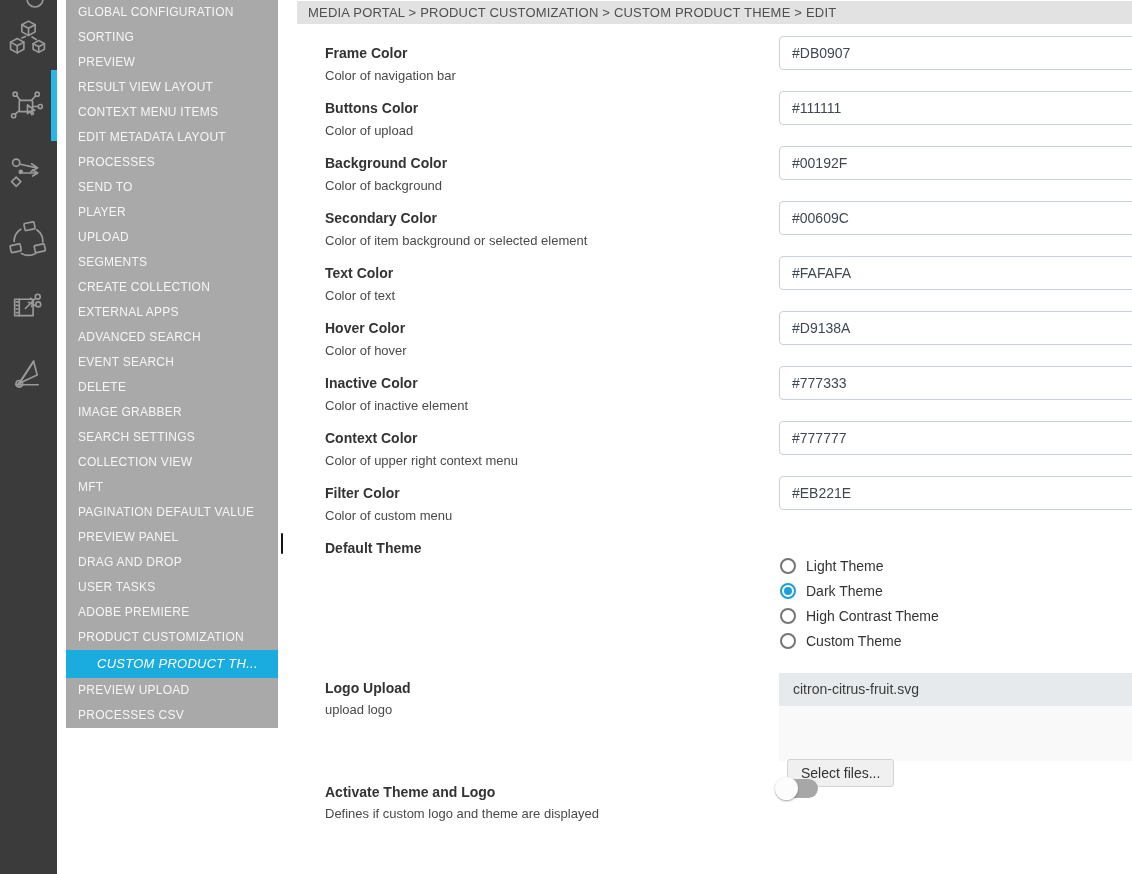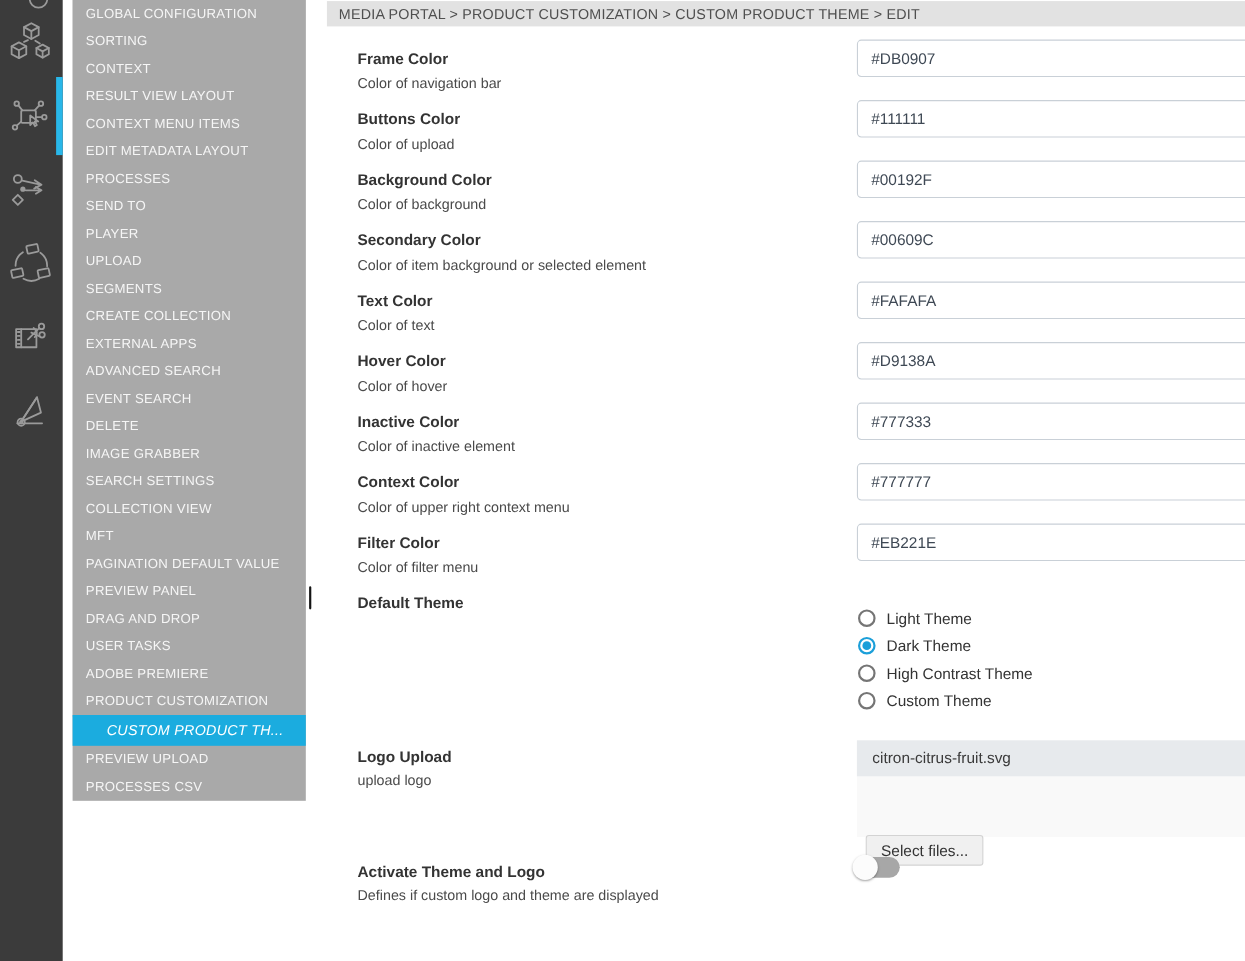--- a/index.html
+++ b/index.html
@@ -38,21 +38,21 @@
 
   .color-row { position:absolute; left:0; width:100%; height:55px; }
   .color-row .field-label { top:9px; }
   .color-row .field-desc  { top:32px; }
   .color-input { position:absolute; left:482px; top:0; width:368px; height:34px;
                  border:1px solid #C9D0D7; border-radius:4px; padding-left:12px;
                  font-size:14px; color:#3E4854; background:#fff; outline:none;
                  font-family:"Liberation Sans", sans-serif; }
 
   .lbl-default-theme { top:540px; }
-  .radio-row { position:absolute; left:483px; height:25px; display:flex; align-items:center; cursor:pointer; }
+  .radio-row { position:absolute; left:483px; height:25px; display:flex; align-items:flex-end; cursor:pointer; }
   .radio-circle { width:16px; height:16px; border-radius:50%; border:2px solid #757575;
                   background:#fff; position:relative; flex:none; }
   .radio-row.selected .radio-circle { border-color:#1B9FD9; }
   .radio-row.selected .radio-circle::after { content:''; position:absolute; left:2px; top:2px;
                   width:8px; height:8px; border-radius:50%; background:#1B9FD9; }
   .radio-label { margin-left:10px; font-size:14px; color:#333; white-space:nowrap; }
 
   .lbl-logo { top:680px; }
   .desc-logo { top:702px; }
   .file-row { position:absolute; left:482px; top:673px; width:368px; height:33px;
@@ -147,21 +147,21 @@
       <circle cx="11" cy="31" r="3.2"></circle>
       <circle cx="11" cy="31" r="1.1"></circle>
     </svg>
   </div>
 </div>
 
 <div class="sidebar">
   <div class="menu" id="menu">
       <div class="menu-item">GLOBAL CONFIGURATION</div>
       <div class="menu-item">SORTING</div>
-      <div class="menu-item">CONTEXT</div>
+      <div class="menu-item">PREVIEW</div>
       <div class="menu-item">RESULT VIEW LAYOUT</div>
       <div class="menu-item">CONTEXT MENU ITEMS</div>
       <div class="menu-item">EDIT METADATA LAYOUT</div>
       <div class="menu-item">PROCESSES</div>
       <div class="menu-item">SEND TO</div>
       <div class="menu-item">PLAYER</div>
       <div class="menu-item">UPLOAD</div>
       <div class="menu-item">SEGMENTS</div>
       <div class="menu-item">CREATE COLLECTION</div>
       <div class="menu-item">EXTERNAL APPS</div>
@@ -224,21 +224,21 @@
         <div class="field-desc">Color of inactive element</div>
         <input class="color-input" type="text" value="#777333" style="">
       </div>
       <div class="color-row" style="top: 421px;">
         <div class="field-label">Context Color</div>
         <div class="field-desc">Color of upper right context menu</div>
         <input class="color-input" type="text" value="#777777" style="">
       </div>
       <div class="color-row" style="top: 476px;">
         <div class="field-label">Filter Color</div>
-        <div class="field-desc">Color of filter menu</div>
+        <div class="field-desc">Color of custom menu</div>
         <input class="color-input" type="text" value="#EB221E" style="">
       </div>
     </div>
 
   <div class="field-label lbl-default-theme">Default Theme</div>
   <div id="theme-radios">
       <div class="radio-row" style="top: 549px;">
         <div class="radio-circle"></div>
         <div class="radio-label">Light Theme</div>
       </div>

